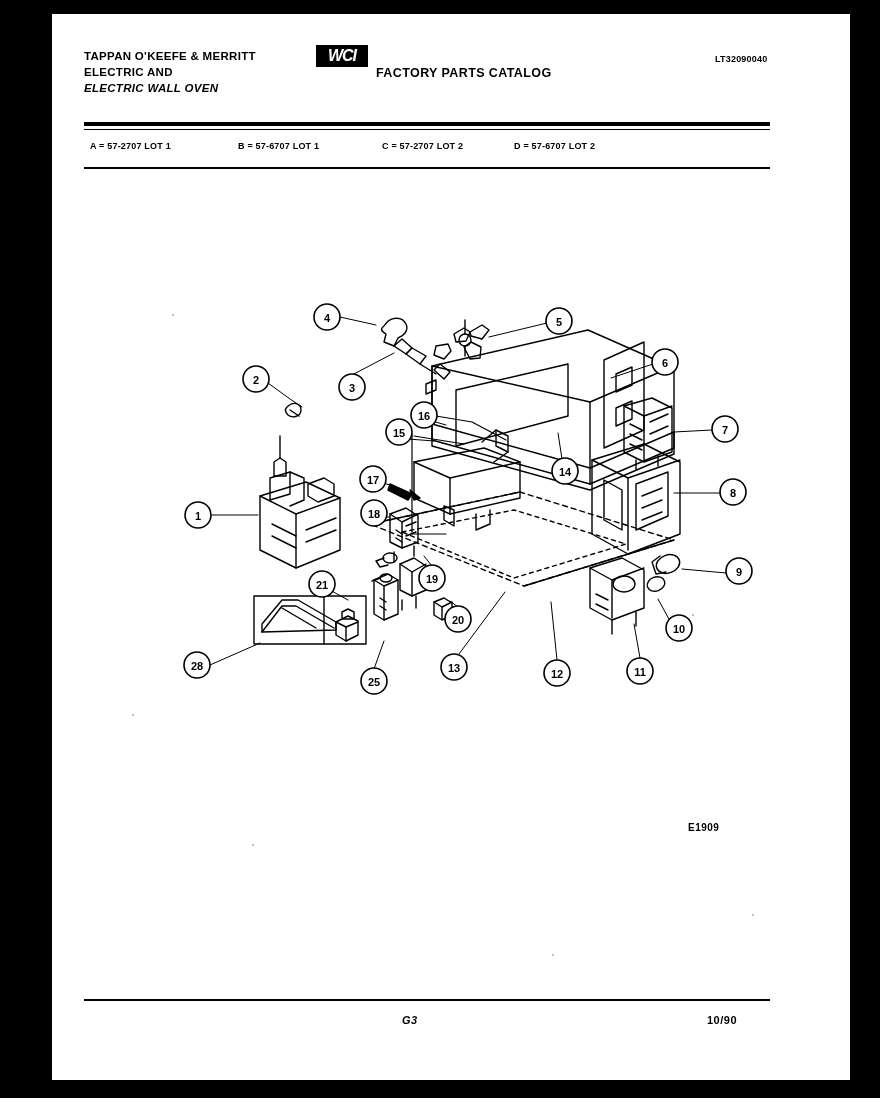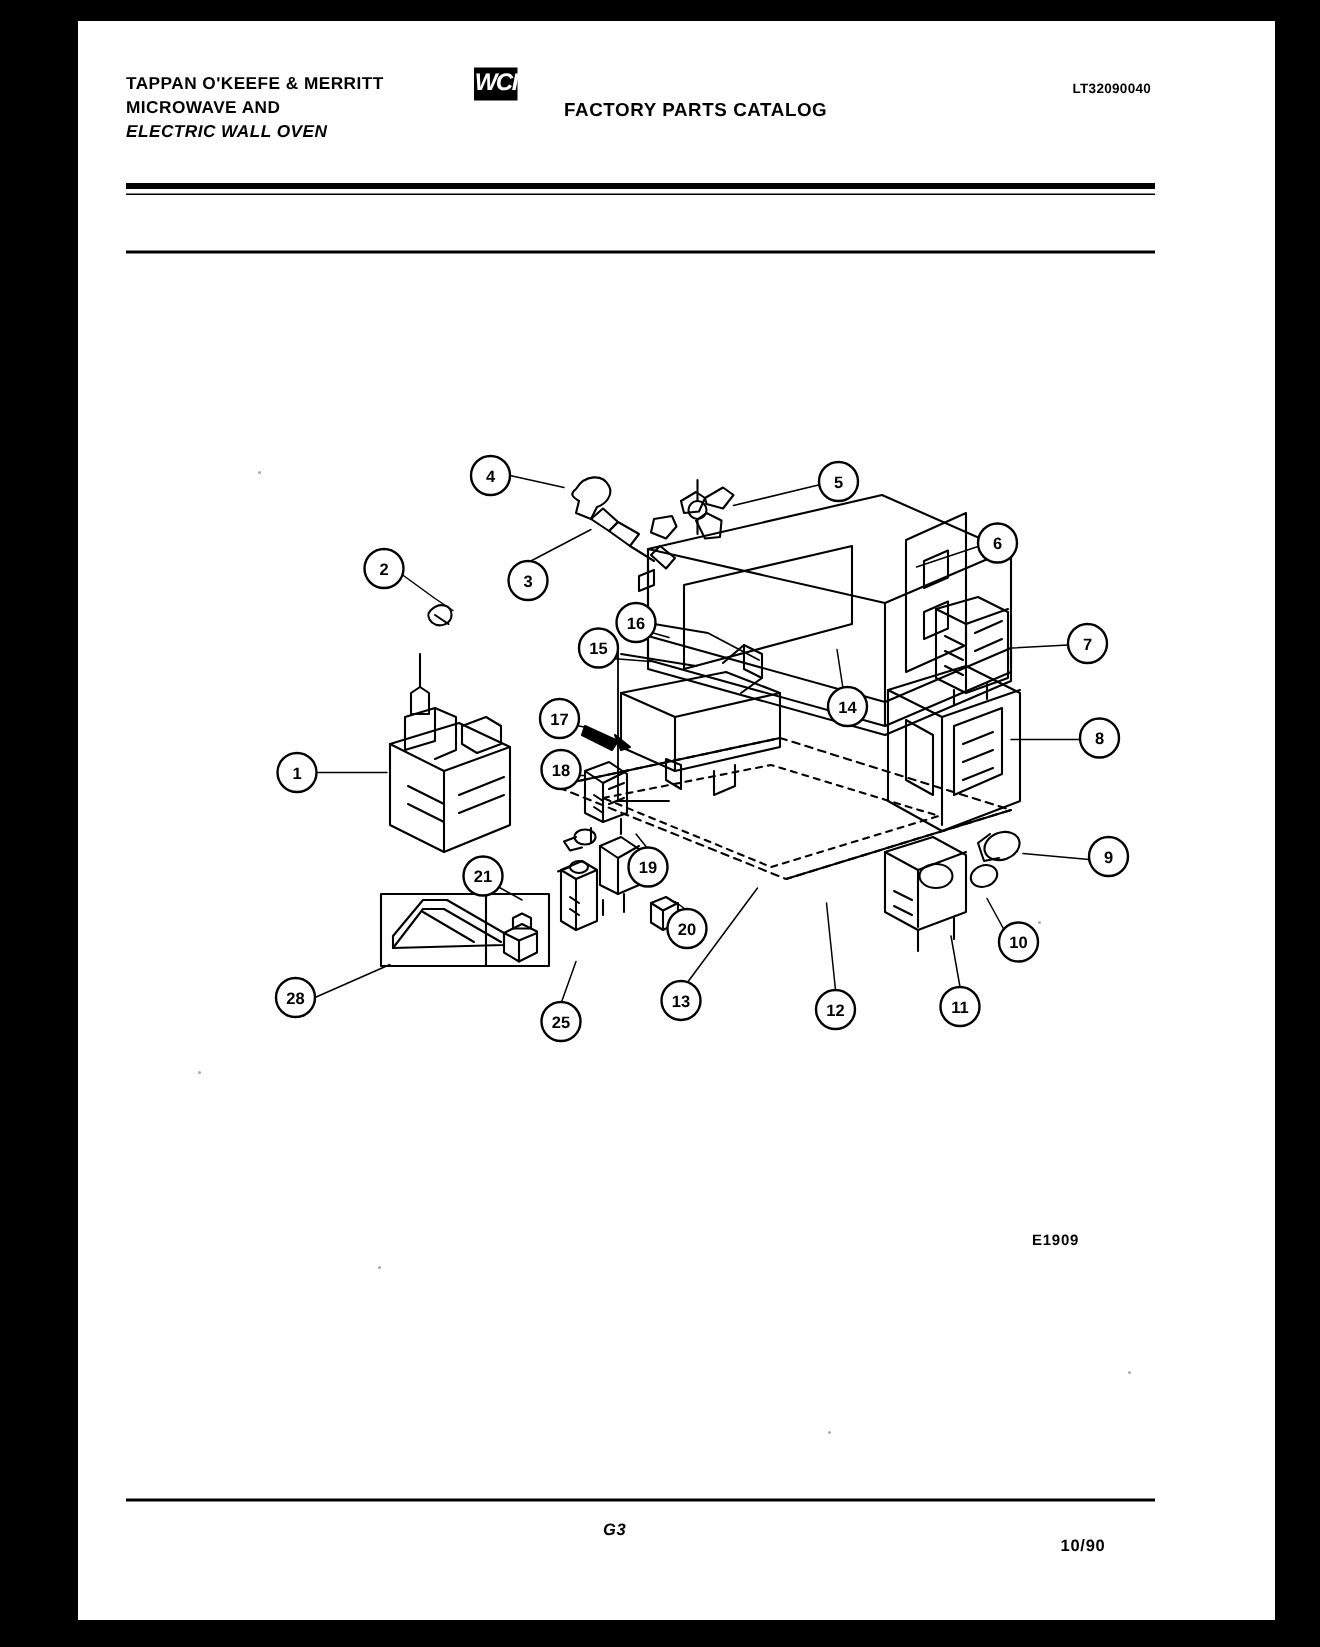--- a/index.html
+++ b/index.html
@@ -76,21 +76,21 @@
     font-weight: bold;
     letter-spacing: 0.3px;
     color: #000;
     white-space: nowrap;
     font-style: italic;
   }
   .wci-logo {
     position: absolute;
     left: 232px;
     top: -5px;
-    width: 29px;
+    width: 52px;
     height: 22px;
     background: #000;
     color: #fff;
     font-size: 16px;
     font-style: italic;
     font-weight: bold;
     text-align: center;
     line-height: 22px;
     letter-spacing: -1px;
   }
@@ -176,21 +176,20 @@
     letter-spacing: 0.5px;
     font-style: italic;
   }
   .footer-date {
     position: absolute;
     left: 655px;
     top: 1000px;
     font-size: 11px;
     font-weight: bold;
     letter-spacing: 0.5px;
-    margin-top: 11px;
   }
   .fig-code {
     position: absolute;
     left: 605px;
     top: 808px;
     font-size: 10px;
     font-weight: bold;
     letter-spacing: 0.5px;
     margin-left: 31px;
   }
@@ -229,30 +228,36 @@
 </style>
 </head>
 <body>
 
 <div id="page">
 
   <div class="paper">
 
     <div class="header">
       <div class="brand-line">TAPPAN O'KEEFE &amp; MERRITT</div>
-      <div class="brand-line2">MICROWAVE AND</div>
+      <div class="brand-line2">ELECTRIC AND</div>
       <div class="brand-line3">ELECTRIC WALL OVEN</div>
       <div class="wci-logo">WCI</div>
       <div class="catalog-title">FACTORY PARTS CATALOG</div>
       <div class="doc-code">LT32090040</div>
     </div>
 
     <div class="rule-thick"></div>
     <div class="rule-thin"></div>
 
+    <div class="legend">
+      <span class="legend-item">A = 57-2707 LOT 1</span>
+      <span class="legend-item">B = 57-6707 LOT 1</span>
+      <span class="legend-item">C = 57-2707 LOT 2</span>
+      <span class="legend-item">D = 57-6707 LOT 2</span>
+    </div>
 
     <div class="rule-bottom"></div>
 
     <div id="diagram">
       <svg width="700" height="640" viewBox="0 0 700 640" xmlns="http://www.w3.org/2000/svg">
         <g fill="none" stroke="#000" stroke-width="1.4" stroke-linejoin="round" stroke-linecap="round">
 
           <g>
             <path d="M370 150 l10 -6 6 4 -4 9 -10 1 z"></path>
             <path d="M386 148 l12 -7 7 5 -7 9 -11 -3 z"></path>

